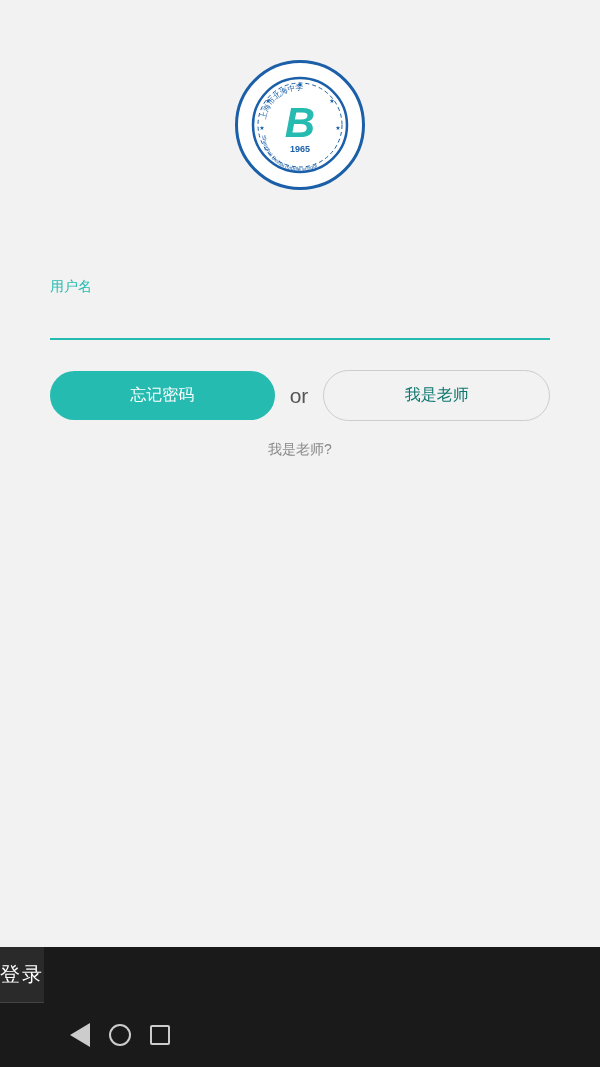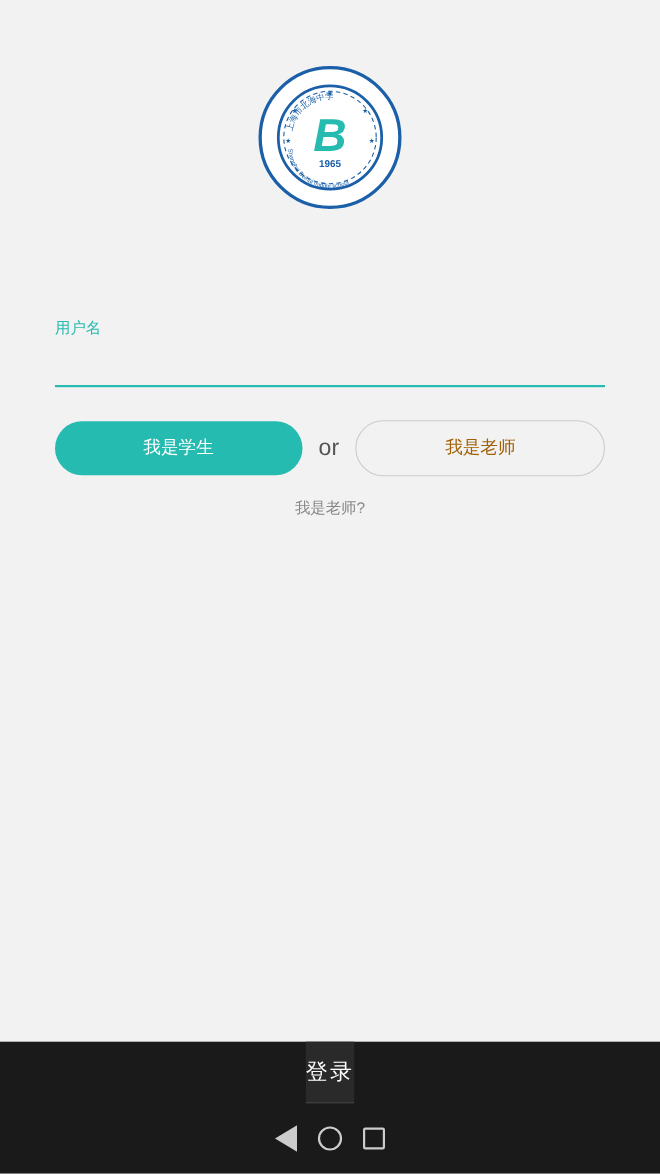--- a/index.html
+++ b/index.html
@@ -55,21 +55,21 @@
     .app-title {
       font-size: 26px;
       color: #333;
       font-weight: 400;
       letter-spacing: 2px;
     }
 
     .form-section {
       width: 100%;
       max-width: 500px;
-      margin-top: 20px;
+      margin-top: 8px;
     }
 
     .form-group {
       margin-bottom: 30px;
       position: relative;
     }
 
     .form-label {
       font-size: 14px;
       color: #26bbb0;
@@ -128,21 +128,21 @@
     .btn-or {
       font-size: 21px;
       color: #555;
       flex-shrink: 0;
       padding: 0 5px;
     }
 
     .btn-teacher {
       flex: 1;
       background-color: transparent;
-      color: #a16207;
+      color: #0f766e;
       border: 1px solid #ccc;
       border-radius: 30px;
       padding: 14px 20px;
       font-size: 16px;
       cursor: pointer;
       font-family: inherit;
     }
 
     .forgot-password {
       text-align: center;
@@ -151,21 +151,21 @@
       color: #888;
       cursor: pointer;
     }
 
     
     .bottom-nav {
       background-color: #1a1a1a;
       height: 120px;
       display: flex;
       flex-direction: column;
-      align-items: center;
+      align-items: flex-start;
     }
 
     .login-bar {
       background-color: #2a2a2a;
       height: 56px;
       display: flex;
       align-items: center;
       justify-content: center;
       border-bottom: 1px solid #444;
     }
@@ -257,21 +257,21 @@
   </div>
 
   <div class="form-section">
     <div class="form-group">
       <label class="form-label">用户名</label>
       <input class="form-input" type="text" placeholder="" style="">
     </div>
 
 
     <div class="btn-row">
-      <button class="btn-student">我是学生</button>
+      <button class="btn-student">忘记密码</button>
       <span class="btn-or">or</span>
       <button class="btn-teacher">我是老师</button>
     </div>
 
     <div class="forgot-password">我是老师?</div>
   </div>
 </div>
 
 <div class="bottom-nav">
   <div class="login-bar">

